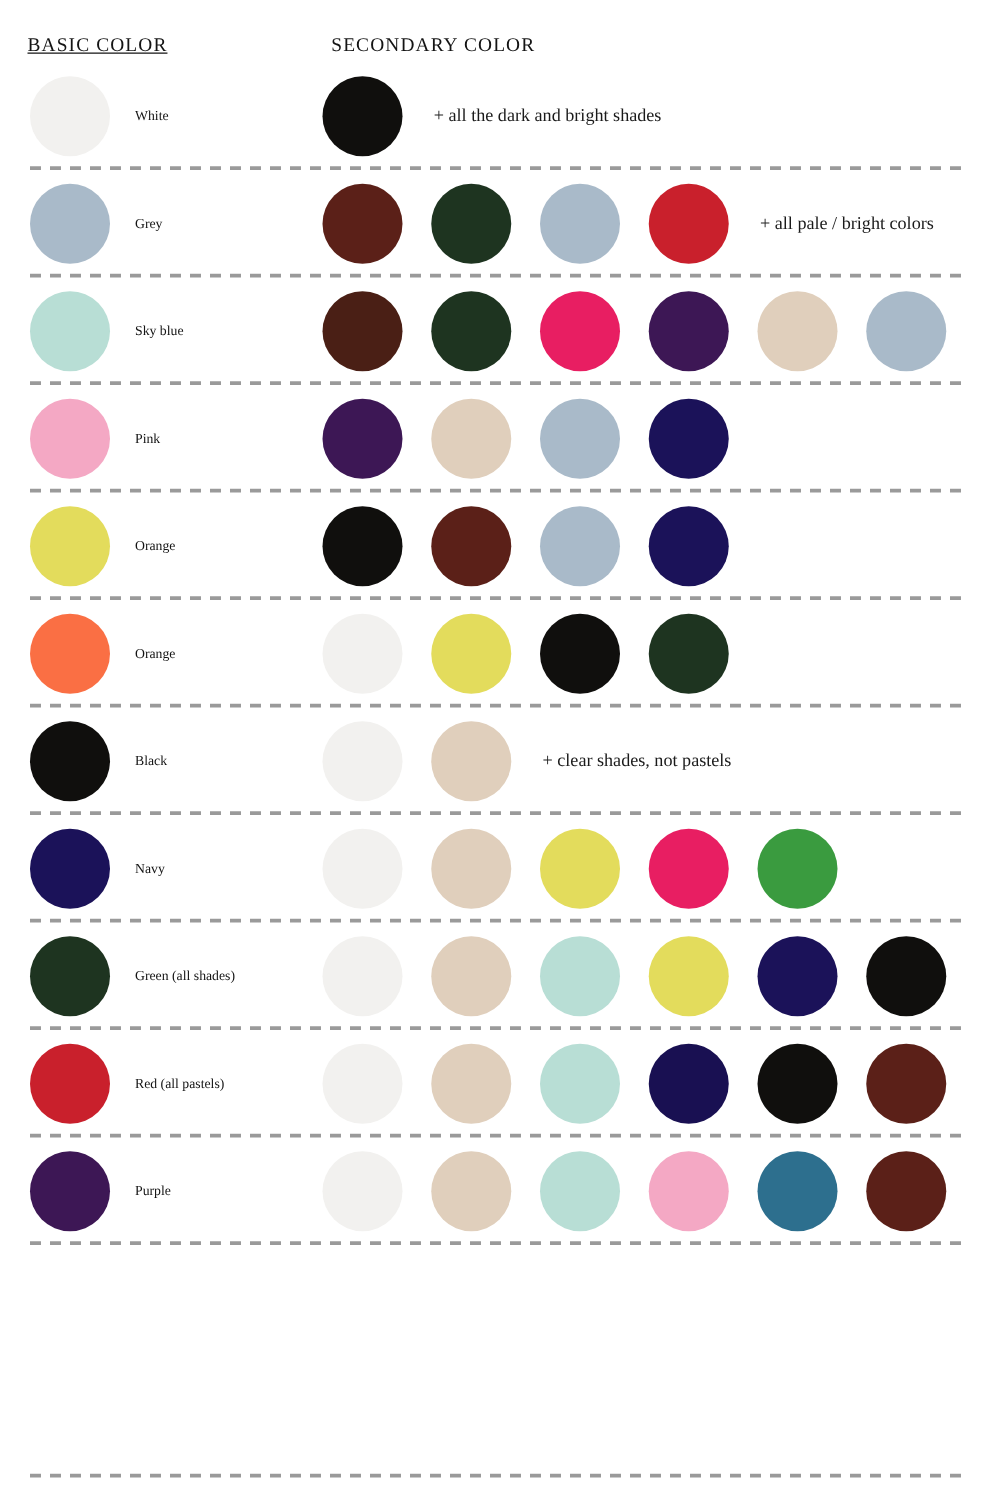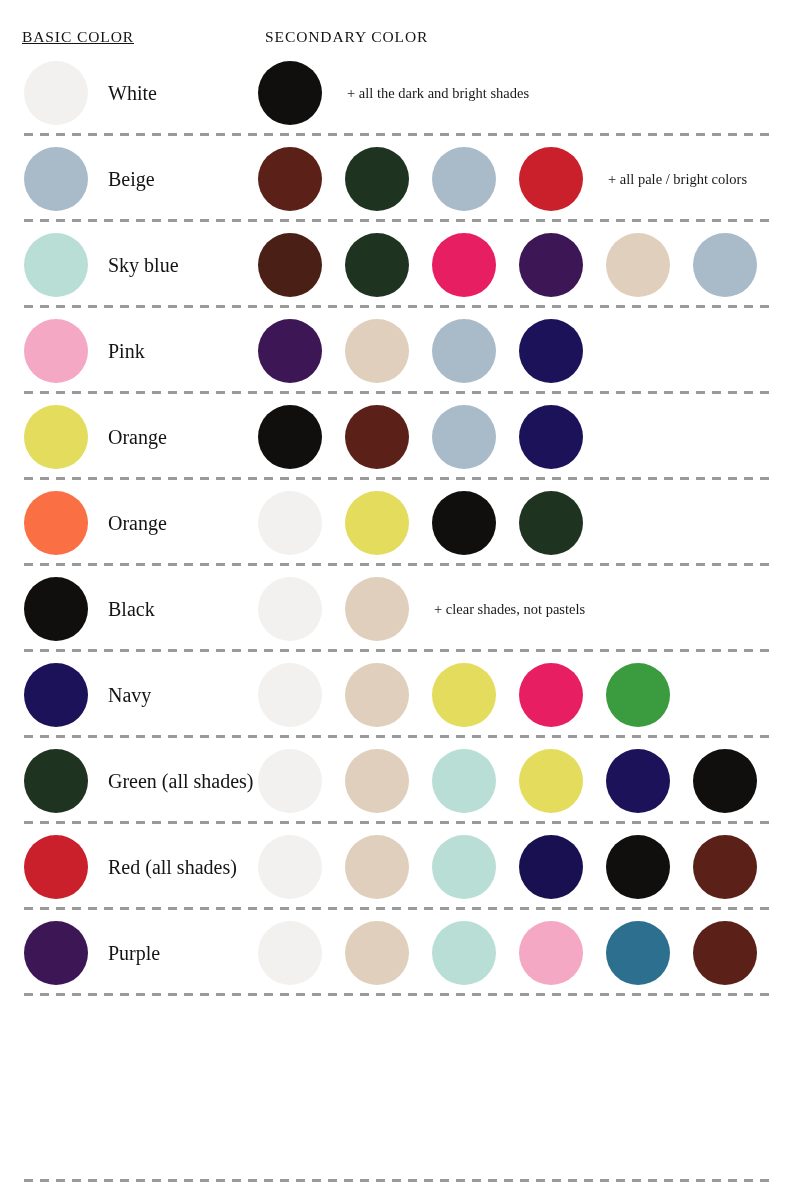--- a/index.html
+++ b/index.html
@@ -78,21 +78,21 @@
   .swatch {
     border-radius: 50%;
     flex: none;
   }
   .basic-swatch {
     width: 64px;
     height: 64px;
   }
   .basic-name {
     margin-left: 20px;
-    font-size: 20px;
+    font-size: 11px;
     color: #141414;
     white-space: nowrap;
     font-family: "Liberation Serif", "DejaVu Serif", serif;
   }
 
   
   .secondary-cell {
     position: absolute;
     left: 258px;
     top: 50%;
@@ -146,21 +146,21 @@
         </div>
         <div class="secondary-cell">
           <div class="swatch sec-swatch" title="black" style="background: rgb(16, 15, 13);"></div>
           <div class="note">+ all the dark and bright shades</div>
         </div>
         <div class="divider"></div>
       </div>
       <div class="row">
         <div class="basic-cell">
           <div class="swatch basic-swatch" title="Grey" style="background: rgb(169, 186, 201);"></div>
-          <div class="basic-name">Beige</div>
+          <div class="basic-name">Grey</div>
         </div>
         <div class="secondary-cell">
           <div class="swatch sec-swatch" title="dark brown" style="background: rgb(91, 32, 24);"></div>
           <div class="swatch sec-swatch" title="dark green" style="background: rgb(30, 52, 32);"></div>
           <div class="swatch sec-swatch" title="grey" style="background: rgb(169, 186, 201);"></div>
           <div class="swatch sec-swatch" title="red" style="background: rgb(201, 32, 44);"></div>
           <div class="note">+ all pale / bright colors</div>
         </div>
         <div class="divider"></div>
       </div>
@@ -255,21 +255,21 @@
           <div class="swatch sec-swatch" title="sky blue" style="background: rgb(184, 222, 213);"></div>
           <div class="swatch sec-swatch" title="yellow" style="background: rgb(227, 220, 92);"></div>
           <div class="swatch sec-swatch" title="navy" style="background: rgb(27, 18, 89);"></div>
           <div class="swatch sec-swatch" title="black" style="background: rgb(16, 15, 13);"></div>
         </div>
         <div class="divider"></div>
       </div>
       <div class="row">
         <div class="basic-cell">
           <div class="swatch basic-swatch" title="Red (all shades)" style="background: rgb(201, 32, 44);"></div>
-          <div class="basic-name">Red (all shades)</div>
+          <div class="basic-name">Red (all pastels)</div>
         </div>
         <div class="secondary-cell">
           <div class="swatch sec-swatch" title="white" style="background: rgb(242, 241, 239);"></div>
           <div class="swatch sec-swatch" title="beige" style="background: rgb(224, 207, 188);"></div>
           <div class="swatch sec-swatch" title="sky blue" style="background: rgb(184, 222, 213);"></div>
           <div class="swatch sec-swatch" title="navy" style="background: rgb(25, 16, 82);"></div>
           <div class="swatch sec-swatch" title="black" style="background: rgb(16, 15, 13);"></div>
           <div class="swatch sec-swatch" title="dark brown" style="background: rgb(91, 32, 24);"></div>
         </div>
         <div class="divider"></div>

